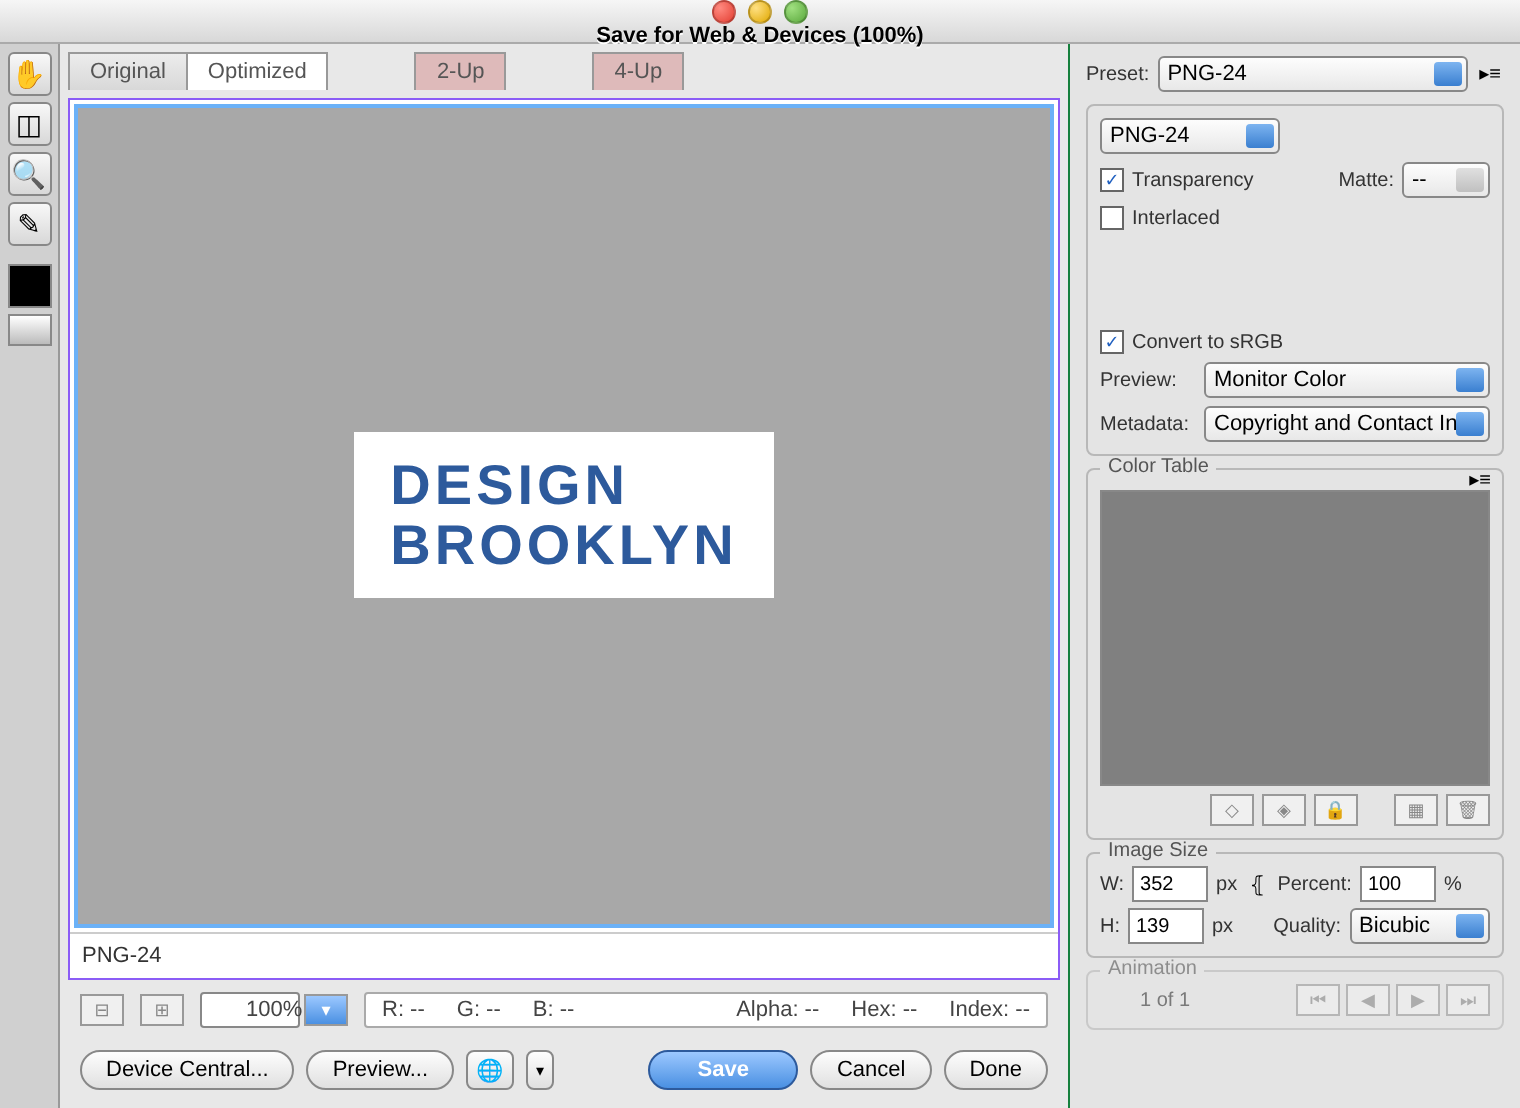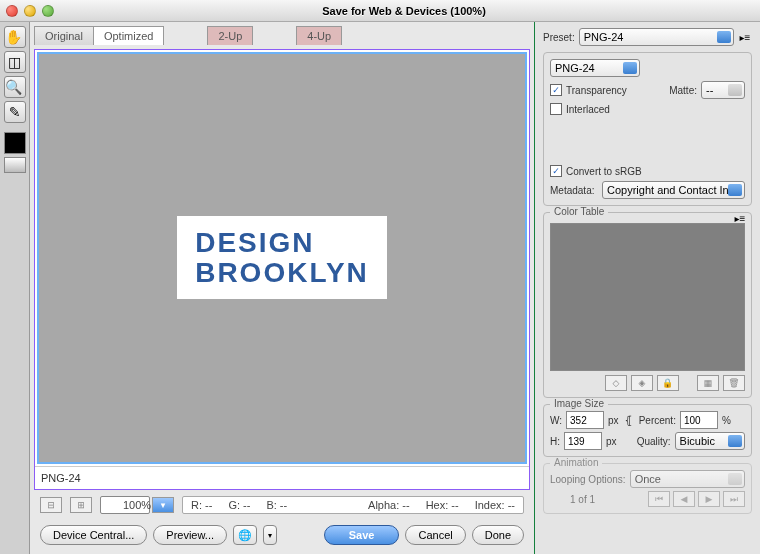--- a/index.html
+++ b/index.html
@@ -1,18 +1,18 @@
 <!DOCTYPE html>
 <html><head>
 <meta charset="utf-8">
 <style>
 * { box-sizing: border-box; margin: 0; padding: 0; font-family: "Lucida Grande", Arial, sans-serif; font-size: 11px; }
 body { background: #e8e8e8; width: 760px; height: 554px; overflow: hidden; position: relative; }
 
-.titlebar { height: 22px; background: linear-gradient(#f6f6f6,#d8d8d8); border-bottom: 1px solid #aaa; display: flex; align-items: center; padding: 0 6px; }
+.titlebar { height: 22px; background: linear-gradient(#f6f6f6,#d8d8d8); border-bottom: 1px solid #aaa; display: flex; align-items: center; padding: 0 6px; flex-direction: column; }
 .traffic { display: flex; gap: 6px; }
 .tl { width: 12px; height: 12px; border-radius: 50%; border: 1px solid rgba(0,0,0,0.2); }
 .tl.red { background: radial-gradient(circle at 30% 30%, #ff8a80, #e33e32); }
 .tl.yel { background: radial-gradient(circle at 30% 30%, #ffe083, #e0a800); }
 .tl.grn { background: radial-gradient(circle at 30% 30%, #a0e080, #5aa83c); }
 .title { flex: 1; text-align: center; font-weight: bold; text-shadow: 0 1px 0 #fff; }
 
 .main { display: flex; height: calc(100% - 22px); }
 .toolcol { width: 30px; background: #d0d0d0; border-right: 1px solid #999; padding: 4px 3px; display: flex; flex-direction: column; align-items: center; gap: 3px; }
 .toolbtn { width: 22px; height: 22px; background: linear-gradient(#f8f8f8,#d8d8d8); border: 1px solid #888; border-radius: 3px; display: flex; align-items: center; justify-content: center; font-size: 14px; }
@@ -157,20 +157,26 @@
           <span class="lbl">Interlaced</span>
         </label>
       </div>
       <div style="height:50px;"></div>
       <div class="row" style="margin-bottom:4px;">
         <label class="row">
           <span class="chk">✓</span>
           <span class="lbl">Convert to sRGB</span>
         </label>
       </div>
+      <div class="row" style="margin-bottom:4px;">
+        <span class="lbl" style="width:48px;">Preview:</span>
+        <div class="popup">
+            <span>Monitor Color</span>
+          </div>
+      </div>
       <div class="row">
         <span class="lbl" style="width:48px;">Metadata:</span>
         <div class="popup">
             <span>Copyright and Contact Info</span>
           </div>
       </div>
     </div>
 
     <div class="fieldset">
       <span class="fs-title">Color Table</span>
@@ -204,26 +210,20 @@
         <span style="margin:0 2px;opacity:0;">⦃</span>
         <span class="lbl">Quality:</span>
         <div class="popup" style="flex:1;">
             <span>Bicubic</span>
           </div>
       </div>
     </div>
 
     <div class="fieldset" style="opacity:0.6;">
       <span class="fs-title">Animation</span>
-      <div class="row" style="margin-bottom:3px;">
-        <span class="lbl">Looping Options:</span>
-        <div class="popup grey">
-            <span>Once</span>
-          </div>
-      </div>
       <div class="row" style="justify-content:flex-end;gap:3px;">
         <span class="lbl" style="margin-right:auto;padding-left:20px;">1 of 1</span>
         <div class="mini">⏮</div>
         <div class="mini">◀</div>
         <div class="mini">▶</div>
         <div class="mini">⏭</div>
       </div>
     </div>
   </div>
 </div>

